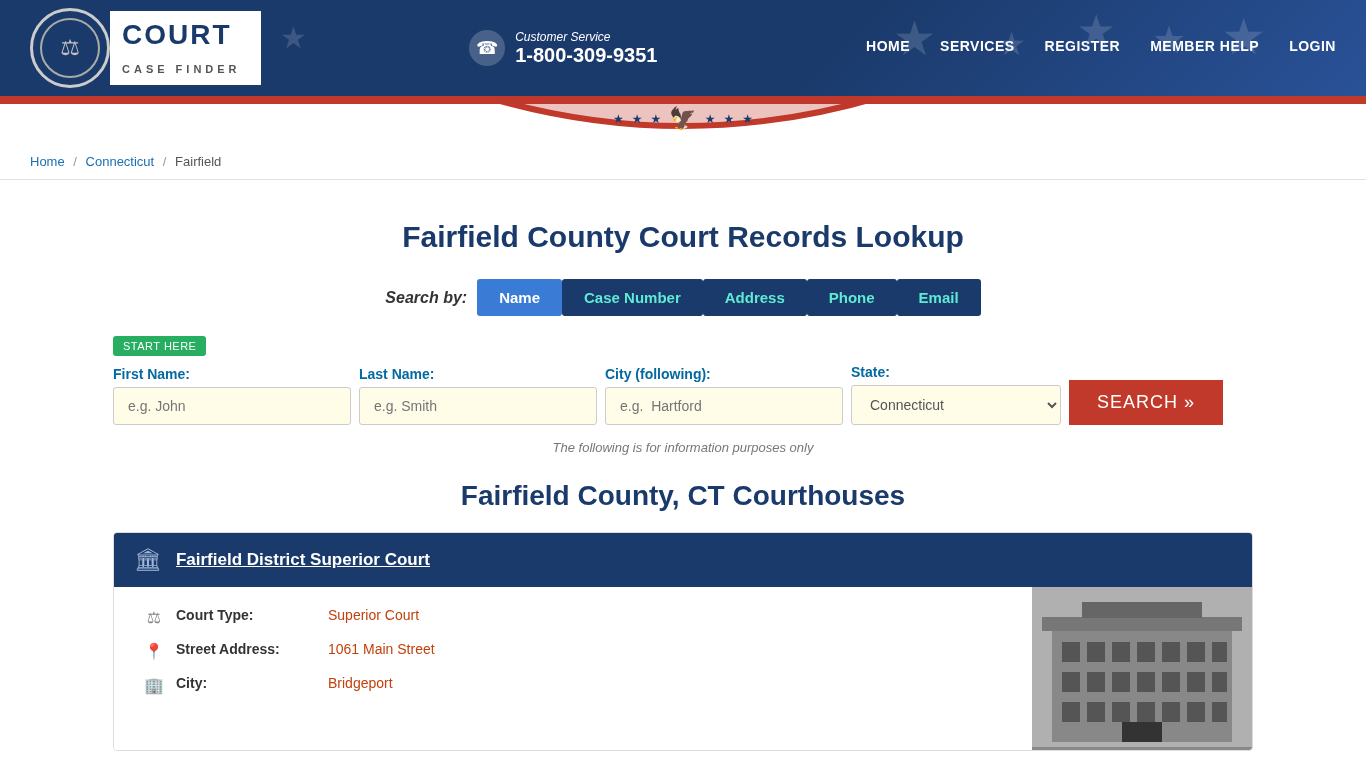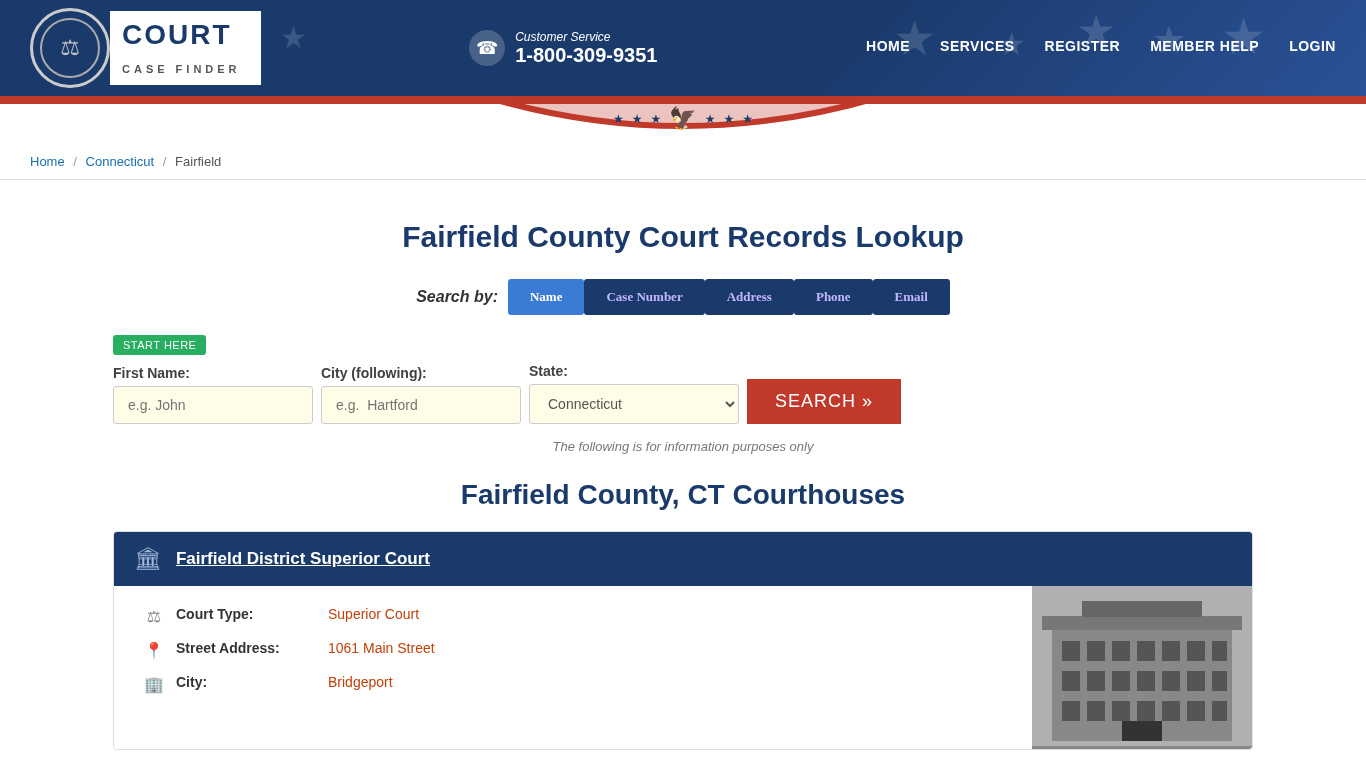--- a/index.html
+++ b/index.html
@@ -171,34 +171,33 @@
     }
     .search-by-label {
       font-size: 16px;
       font-style: italic;
       font-weight: 700;
       color: #333;
       margin-right: 10px;
     }
     .search-tab {
       padding: 10px 22px;
-      font-size: 13px;
+      font-size: 15px;
       font-weight: 600;
       border: none;
       cursor: pointer;
       border-radius: 3px;
-      font-family: Liberation Serif, serif;
     }
     .search-tab-active {
       background: #3a7bd5;
       color: white;
     }
     .search-tab-inactive {
       background: #1a3a6b;
-      color: #c4b5fd;
+      color: #5eead4;
     }
 
     
     .start-here {
       display: inline-block;
       background: #27ae60;
       color: white;
       font-size: 11px;
       font-weight: 400;
       padding: 4px 10px;
@@ -215,30 +214,30 @@
       margin-bottom: 15px;
     }
     .form-group {
       display: flex;
       flex-direction: column;
       gap: 5px;
     }
     .form-label {
       font-size: 14px;
       font-weight: 600;
-      color: #404040;
+      color: #0369a1;
     }
     .form-input {
       padding: 10px 14px;
       border: 1px solid #ccc;
       border-radius: 3px;
       font-size: 14px;
       background: #fffde7;
       color: #aaa;
-      width: 200px;
+      width: 238px;
     }
     .form-select {
       padding: 10px 14px;
       border: 1px solid #ccc;
       border-radius: 3px;
       font-size: 14px;
       background: #fffde7;
       color: #555;
       width: 210px;
       cursor: pointer;
@@ -429,20 +428,24 @@
     <button class="search-tab search-tab-inactive">Email</button>
   </div>
 
   <div>
     <span class="start-here">START HERE</span>
   </div>
   <form class="search-form">
     <div class="form-group">
       <label class="form-label">First Name:</label>
       <input class="form-input" type="text" placeholder="e.g. John" style="">
+    </div>
+    <div class="form-group">
+      <label class="form-label">Last Name:</label>
+      <input class="form-input" type="text" placeholder="e.g. Smith" style="">
     </div>
     <div class="form-group">
       <label class="form-label">City (following):</label>
       <input class="form-input" type="text" placeholder="e.g.  Hartford" style="">
     </div>
     <div class="form-group">
       <label class="form-label">State:</label>
       <select class="form-select">
         <option value="Connecticut" selected="">Connecticut</option>
         <option value="Alabama">Alabama</option>

